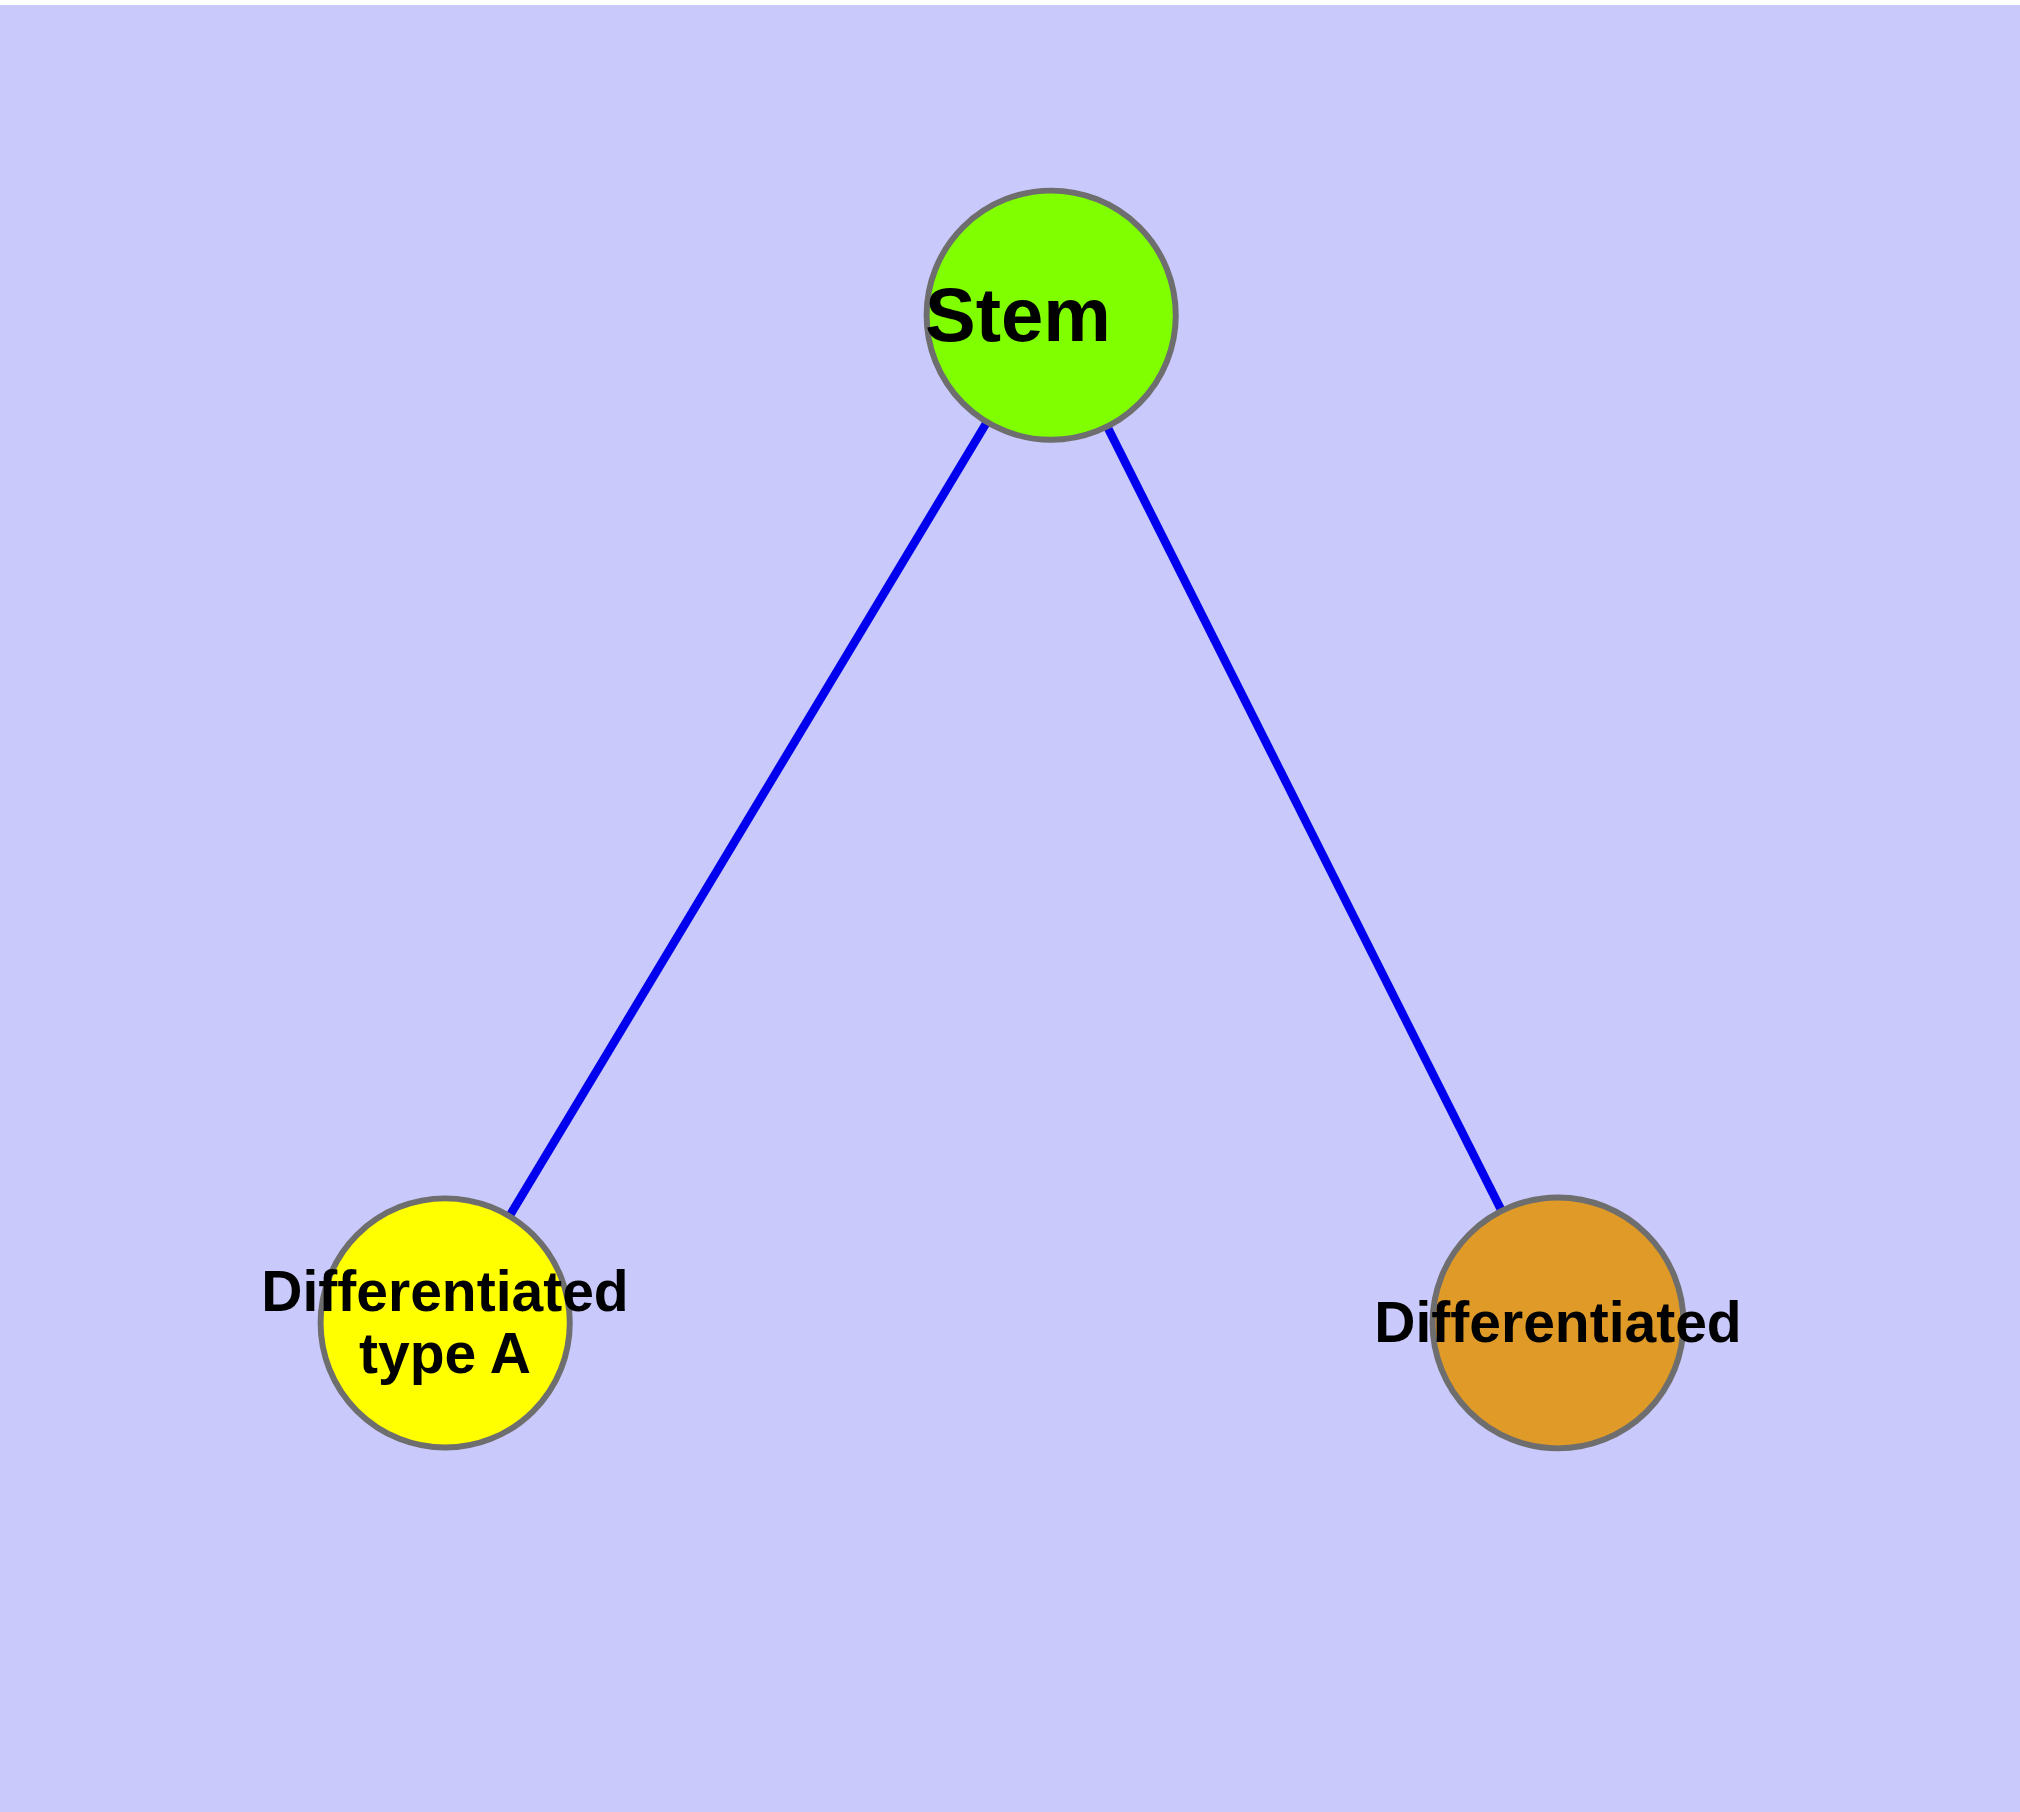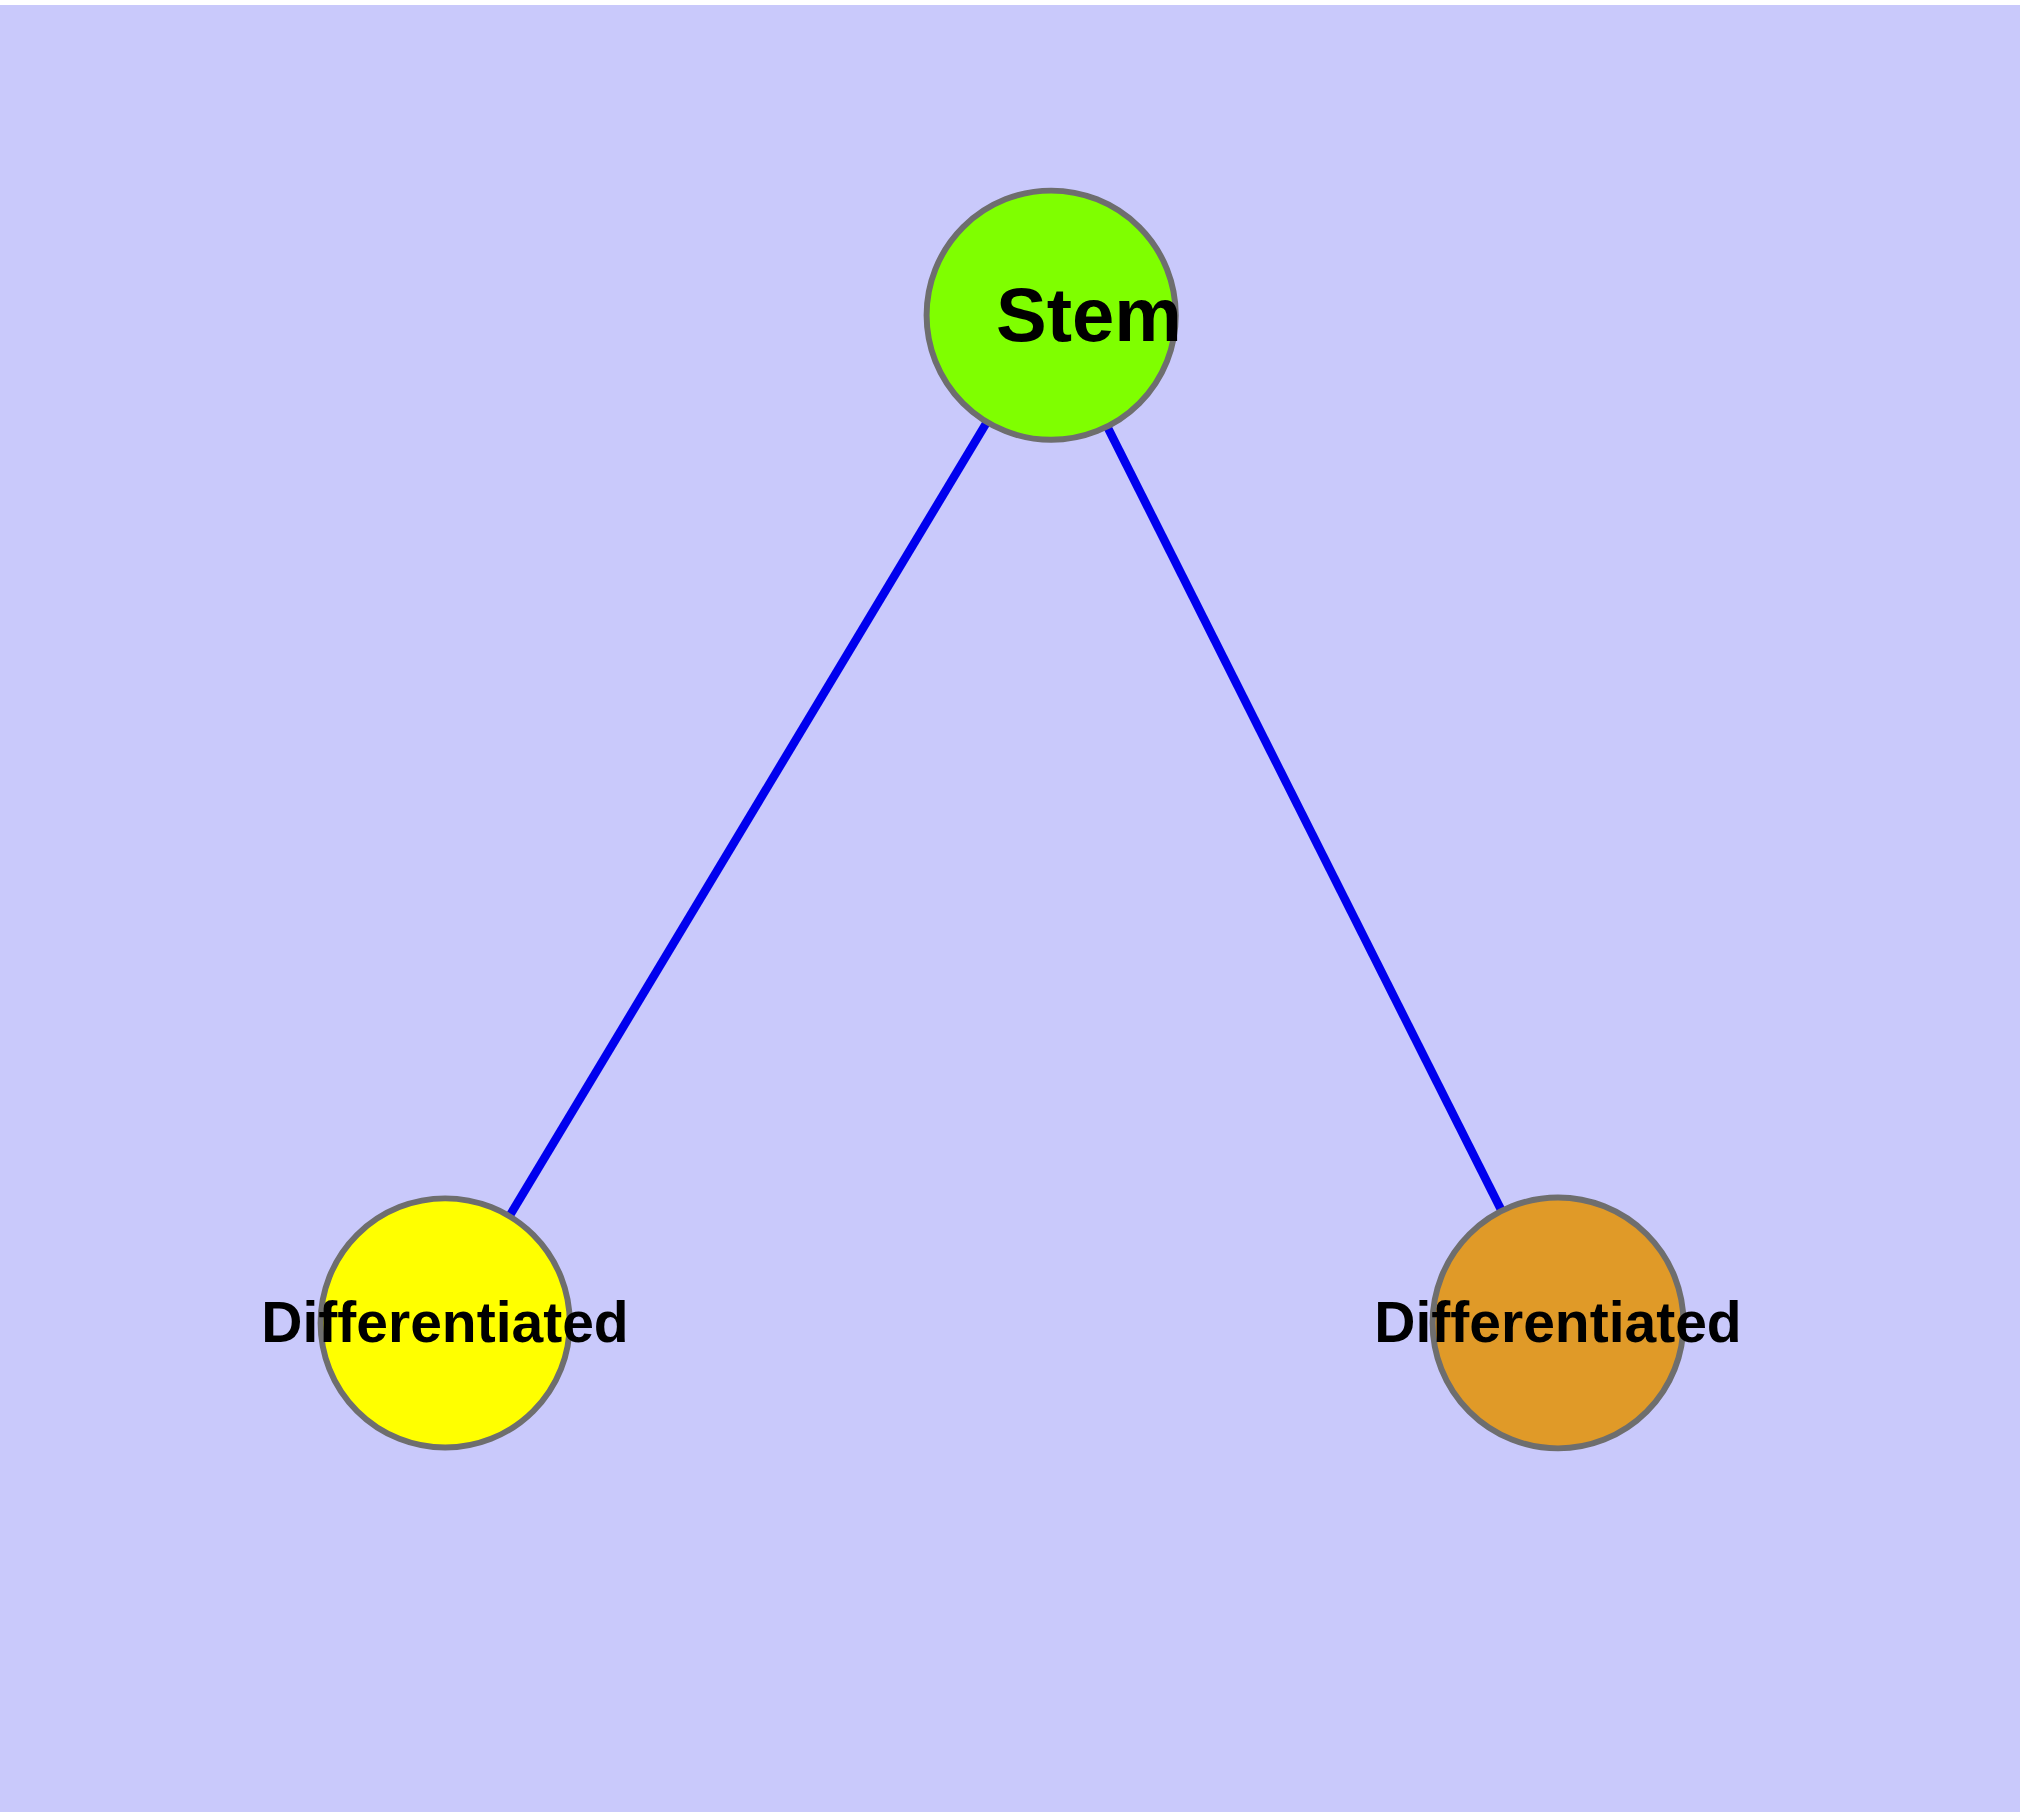--- a/index.html
+++ b/index.html
@@ -64,26 +64,27 @@
         <line x1="1240" y1="366" x2="525" y2="1555" stroke="#0000ee" stroke-width="10" stroke-linecap="butt"></line>
         <line x1="1240" y1="366" x2="1838" y2="1555" stroke="#0000ee" stroke-width="10" stroke-linecap="butt"></line>
       </g>
       <g>
         <circle cx="1240" cy="366" r="147" fill="#7fff00" stroke="#6e6e6e" stroke-width="7"></circle>
         <circle cx="525" cy="1555" r="147" fill="#ffff00" stroke="#6e6e6e" stroke-width="7"></circle>
         <circle cx="1838" cy="1555" r="148" fill="#e09a28" stroke="#6e6e6e" stroke-width="7"></circle>
       </g>
     </svg>
 
-    <div class="node-label big" style="left:1089px; top:310px;">
+    <div class="node-label big" style="left:1018px; top:310px;">
       <span class="label-line">Stem</span>
     </div>
 
     <div class="node-label small" style="left:445px; top:1318px;">
       <span class="label-line">Differentiated</span>
+      <span class="label-line">type A</span>
     </div>
 
     <div class="node-label small" style="left:1558px; top:1318px;">
       <span class="label-line">Differentiated</span>
     </div>
 
   </div>
 </div>
 
 

